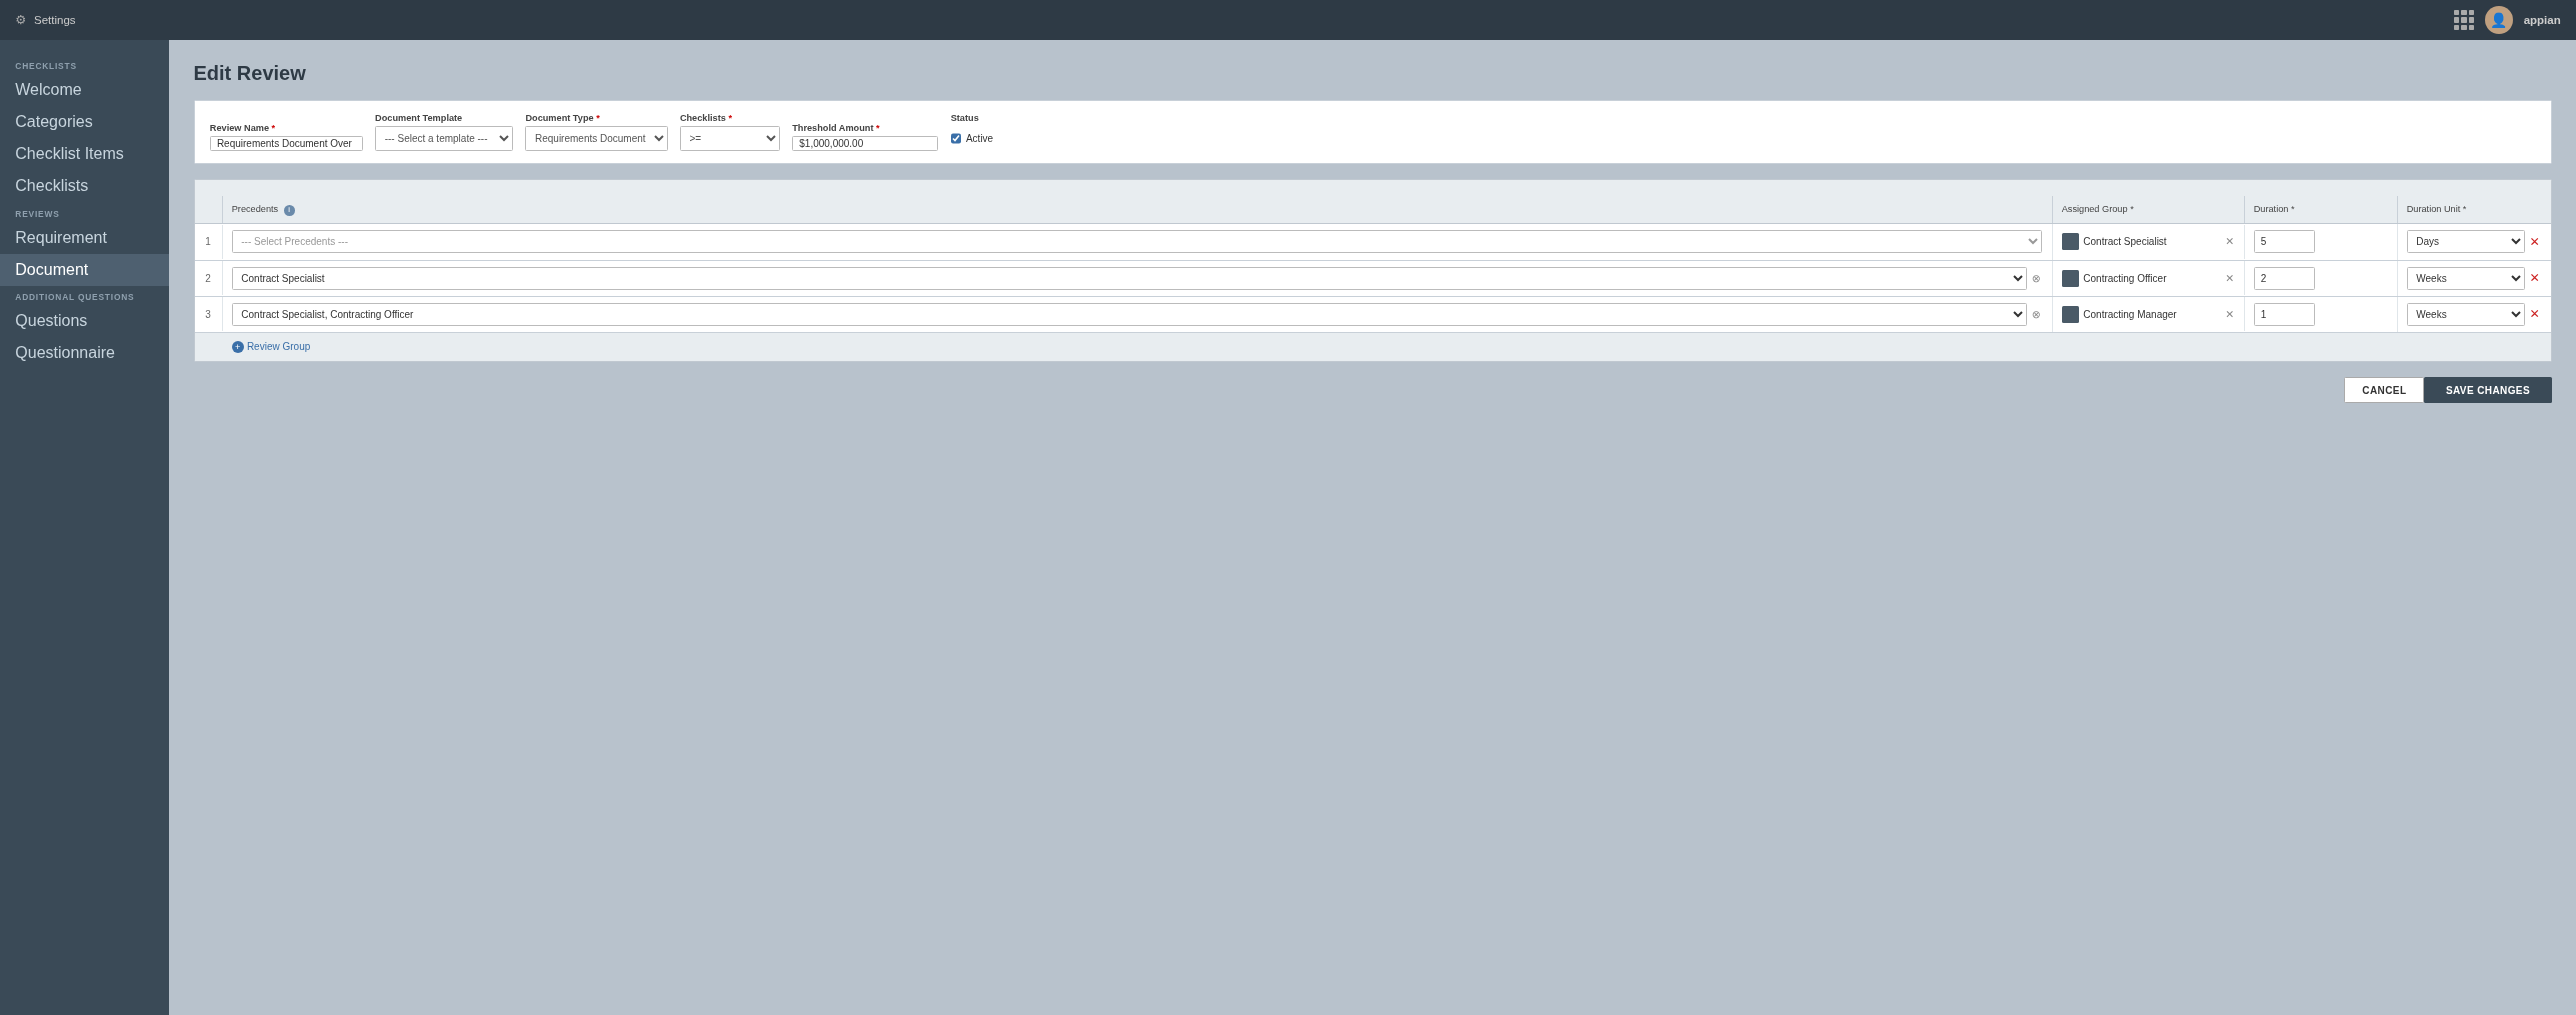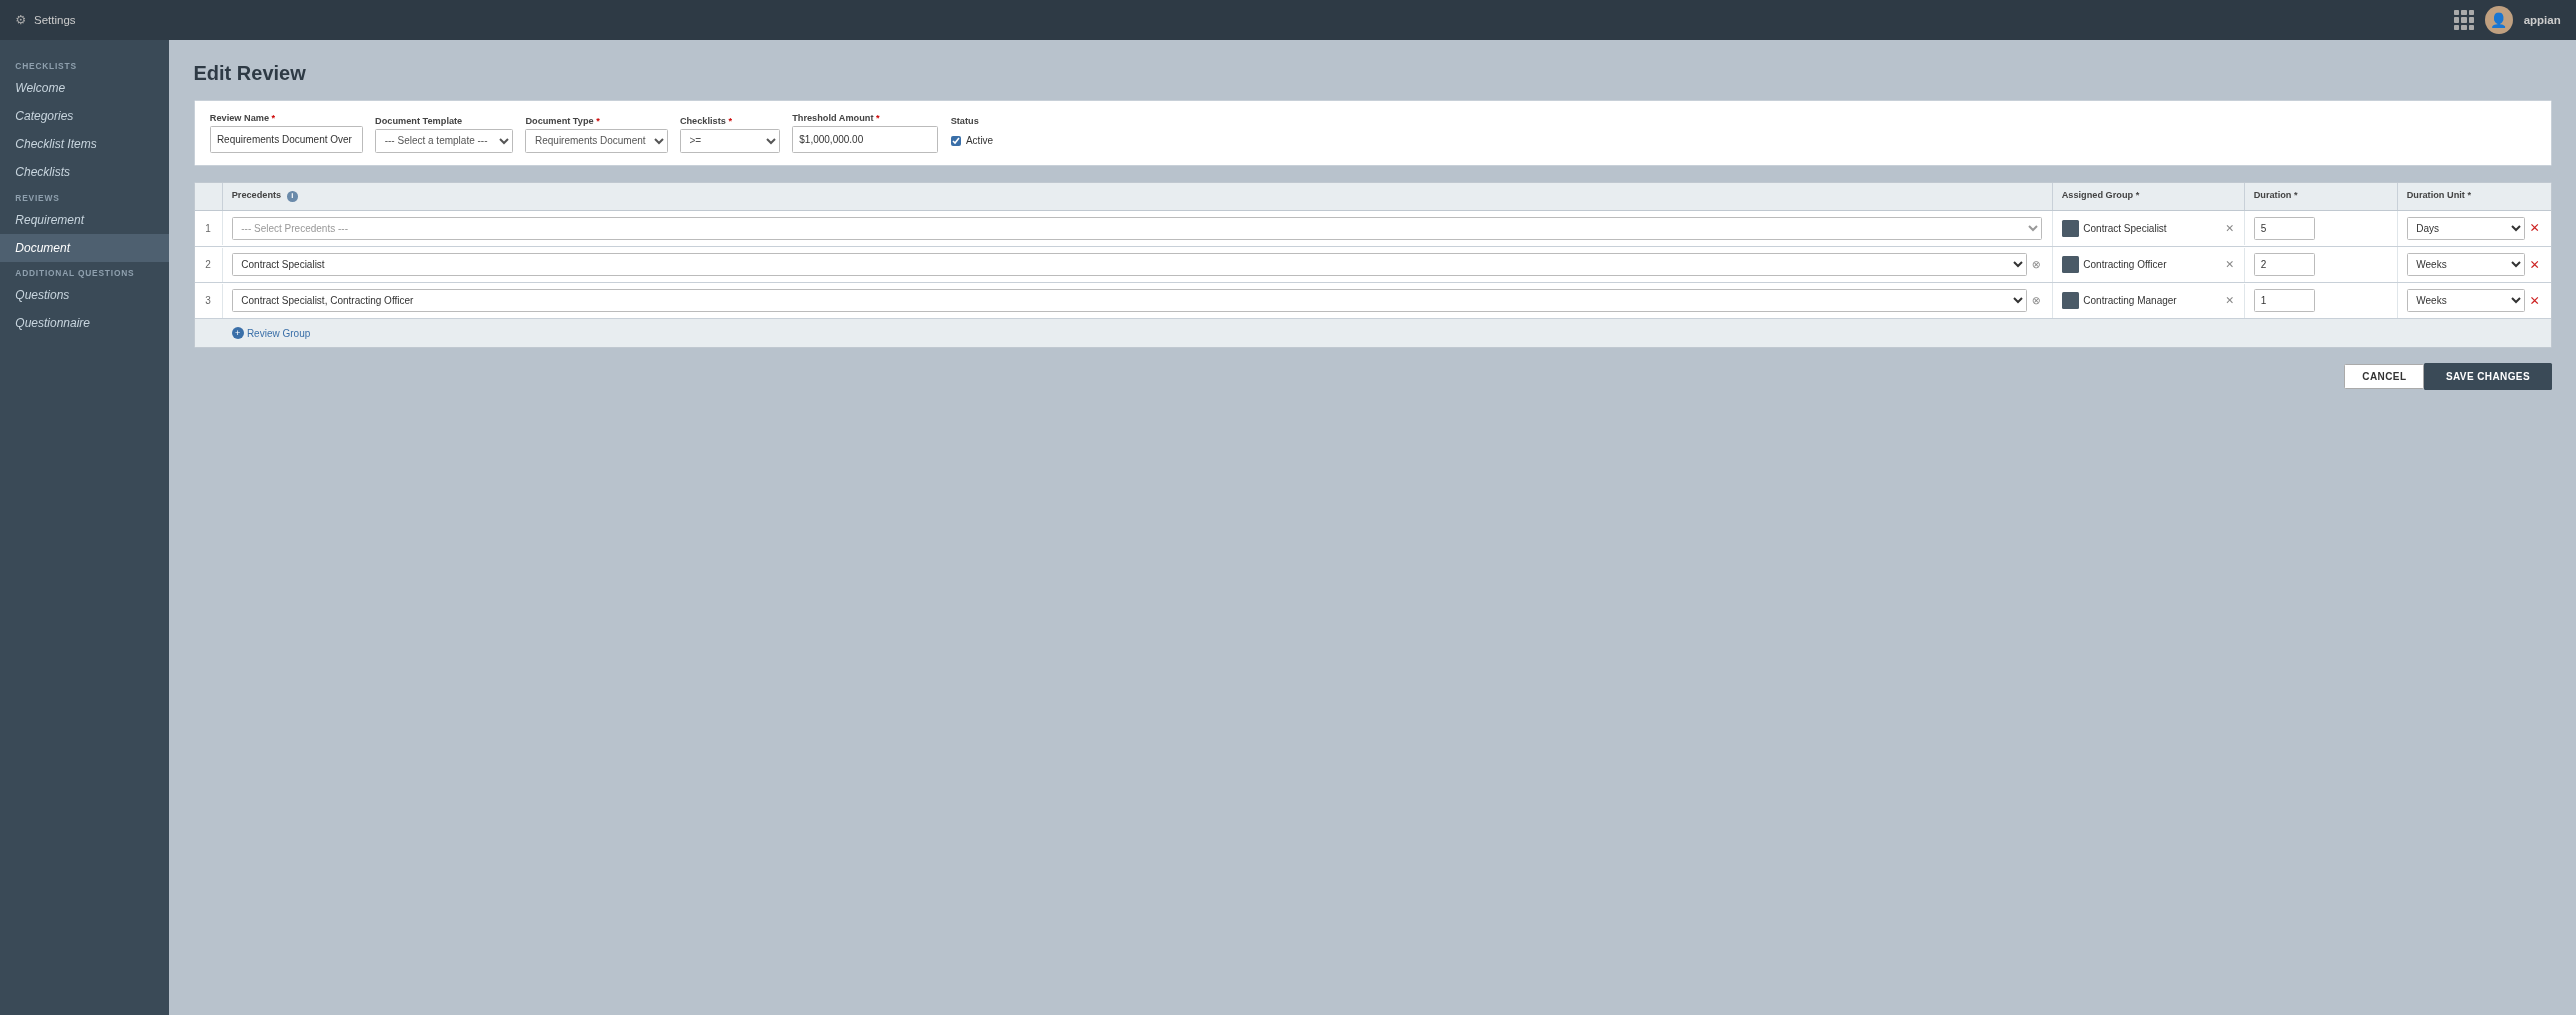--- a/index.html
+++ b/index.html
@@ -65,24 +65,23 @@
     .sidebar-section-label {
       color: #8fa0ae;
       font-size: 8.4px;
       font-weight: bold;
       letter-spacing: 0.8px;
       padding: 6.1px 15.3px 3.1px 15.3px;
       text-transform: uppercase;
     }
     .sidebar-item {
       color: #c8d5de;
-      font-size: 12px;
+      font-size: 16px;
       padding: 7px 15.3px;
       cursor: pointer;
-      font-style: italic;
     }
     .sidebar-item.active {
       background: #4e6070;
       color: #fff;
     }
 
     
     .content {
       flex: 1;
       padding: 21.5px 24.5px;
@@ -114,21 +113,21 @@
       flex-direction: column;
       gap: 3.1px;
     }
     .form-field label {
       font-size: 9.2px;
       color: #444;
       font-weight: bold;
     }
     .form-field label .required { color: #cc0000; }
     .form-field input[type="text"] {
-      height: 27px;
+      height: 15px;
       border: 0.8px solid #bbb;
       border-radius: 1.5px;
       padding: 0 6.1px;
       font-size: 10px;
       color: #333;
       background: #fff;
     }
     .form-field select {
       height: 24.5px;
       border: 0.8px solid #bbb;
@@ -170,24 +169,25 @@
     }
     .table-header-row {
       display: grid;
       grid-template-columns: 28px 1fr 192px 153px 153px;
       background: #e8edf0;
       border-bottom: 0.8px solid #c0c8d0;
       padding: 0;
     }
     .th {
       font-size: 9.2px;
-      font-weight: bold;
+      font-weight: normal;
       color: #444;
       padding: 7.7px 9.2px;
       border-right: 0.8px solid #c8d0d8;
+      margin-top: 16px;
     }
     .th:last-child { border-right: none; }
     .th .info-icon {
       display: inline-block;
       width: 10.7px; height: 10.7px;
       border-radius: 50%;
       background: #6a8aaa;
       color: #fff;
       font-size: 7.7px;
       text-align: center;

